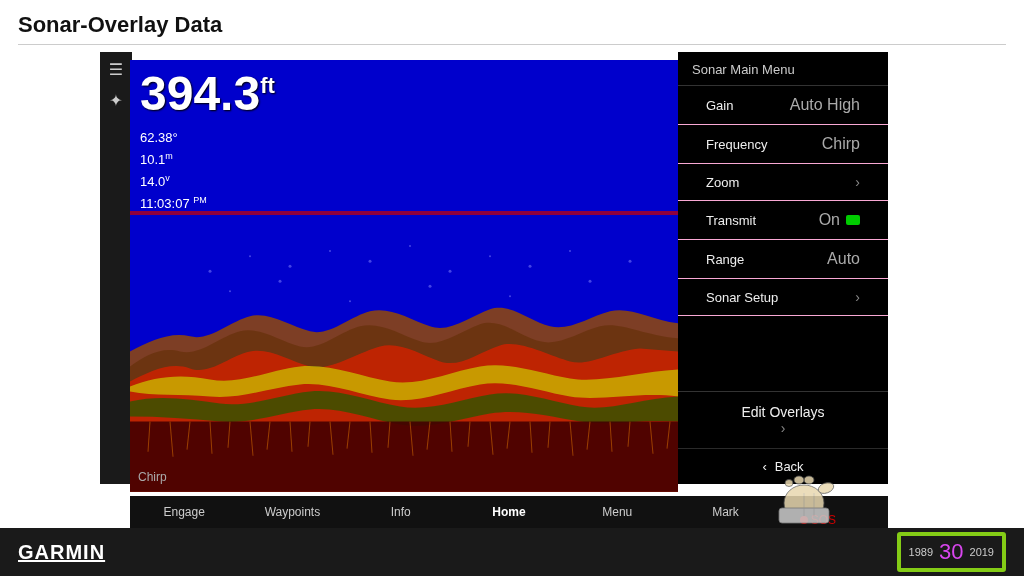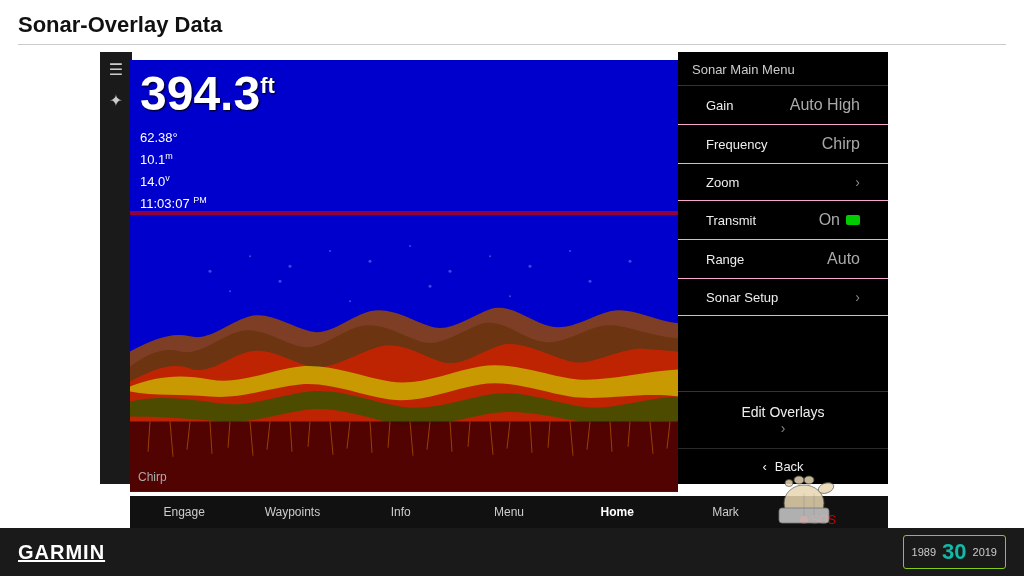--- a/index.html
+++ b/index.html
@@ -233,29 +233,29 @@
       letter-spacing: 1px;
       text-decoration: underline;
     }
 
     .anniversary-badge {
       display: flex;
       align-items: center;
       gap: 6px;
       color: #ccc;
       font-size: 11px;
-      border: 1px solid #84cc16;
+      border: 4px solid #84cc16;
       padding: 3px 8px;
       border-radius: 3px;
     }
 
     .anniversary-number {
       font-size: 22px;
-      font-weight: bold;
-      color: #14b8a6;
+      font-weight: normal;
+      color: #d946ef;
     }
 
     
     .hand-pointer {
       position: absolute;
       bottom: 48px;
       right: 180px;
       width: 80px;
       height: 70px;
       opacity: 0.85;
@@ -438,22 +438,22 @@
       <span>‹</span>
       <span>Back</span>
     </div>
   </div>
 </div>
 
 <div class="full-bottom-nav">
   <div class="nav-item">Engage</div>
   <div class="nav-item">Waypoints</div>
   <div class="nav-item">Info</div>
+  <div class="nav-item active">Home</div>
   <div class="nav-item">Menu</div>
-  <div class="nav-item active">Home</div>
   <div class="nav-item">Mark</div>
   <div class="nav-item">
     <span class="sos-label">
       <span class="sos-dot"></span>SOS
     </span>
   </div>
 </div>
 
 <div class="hand-pointer">
   <svg viewBox="0 0 80 70" xmlns="http://www.w3.org/2000/svg">

